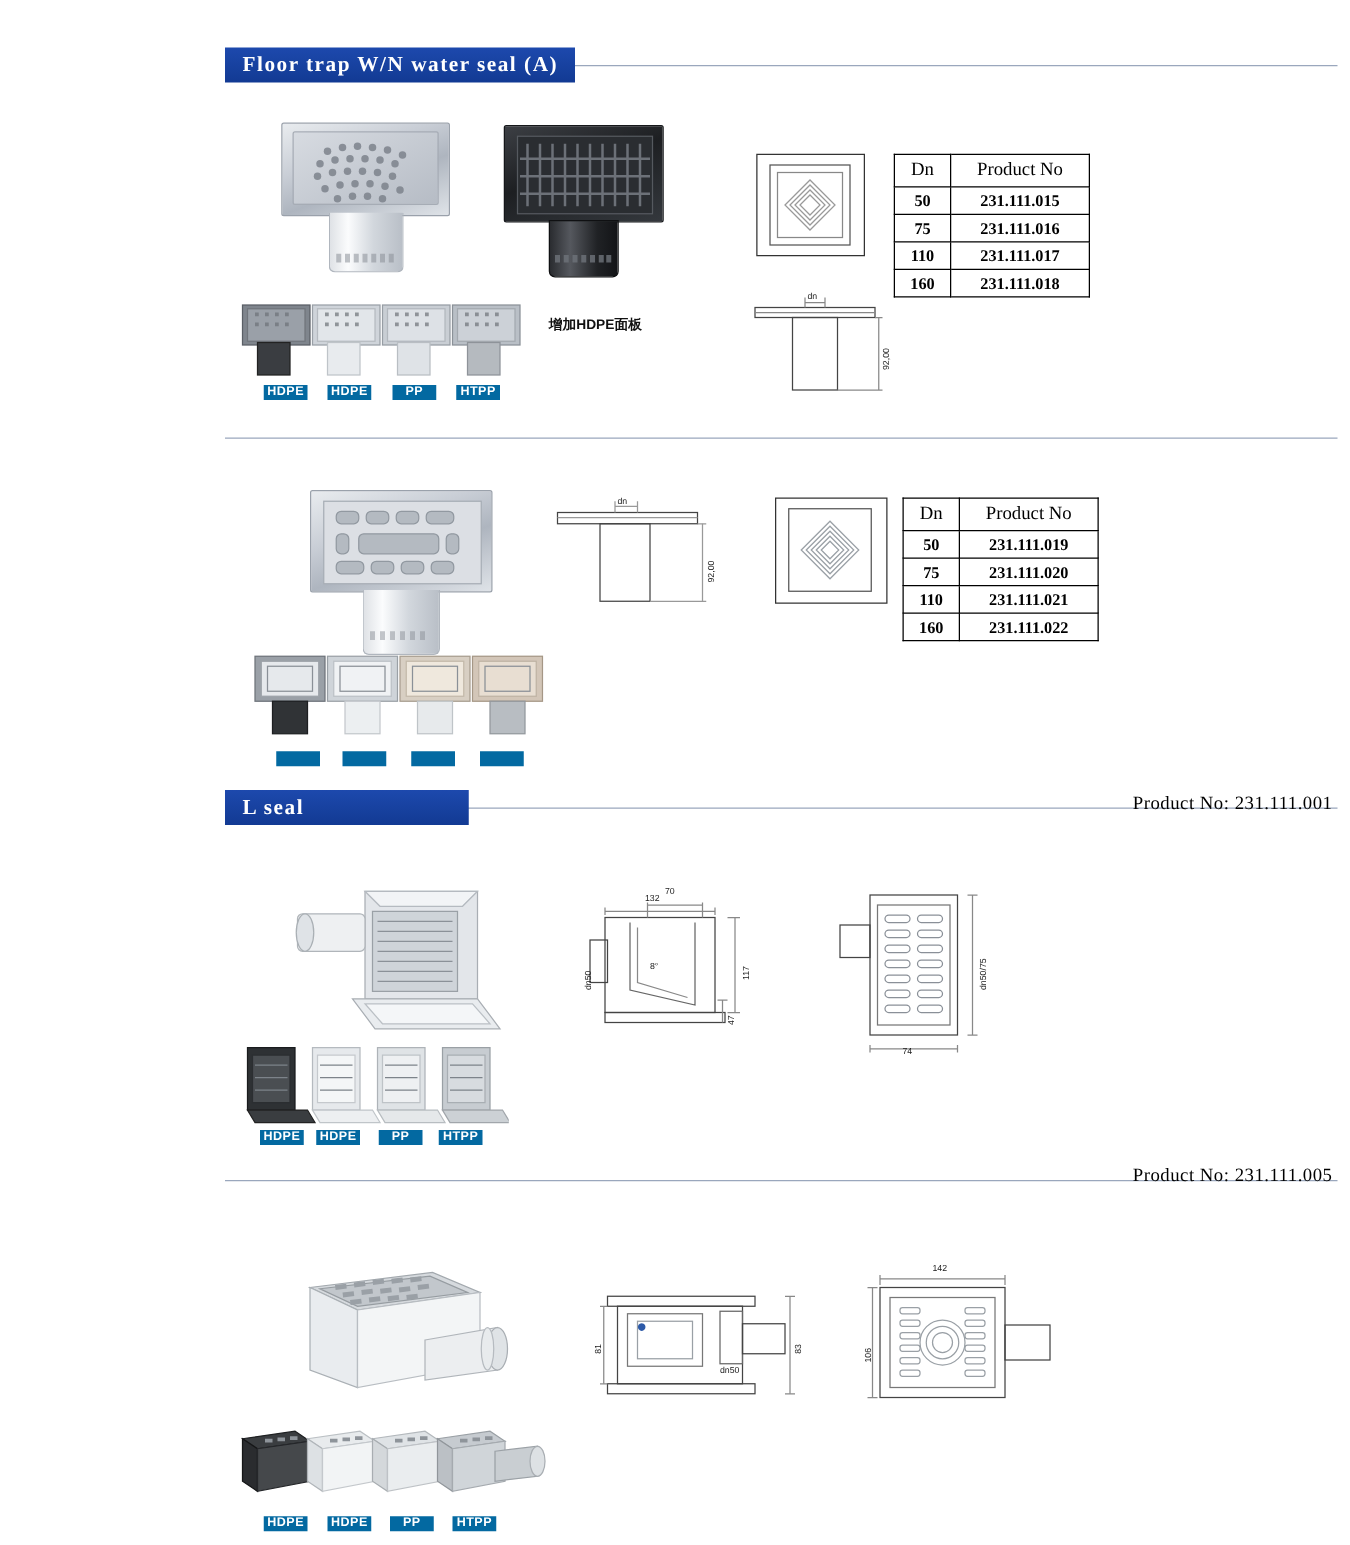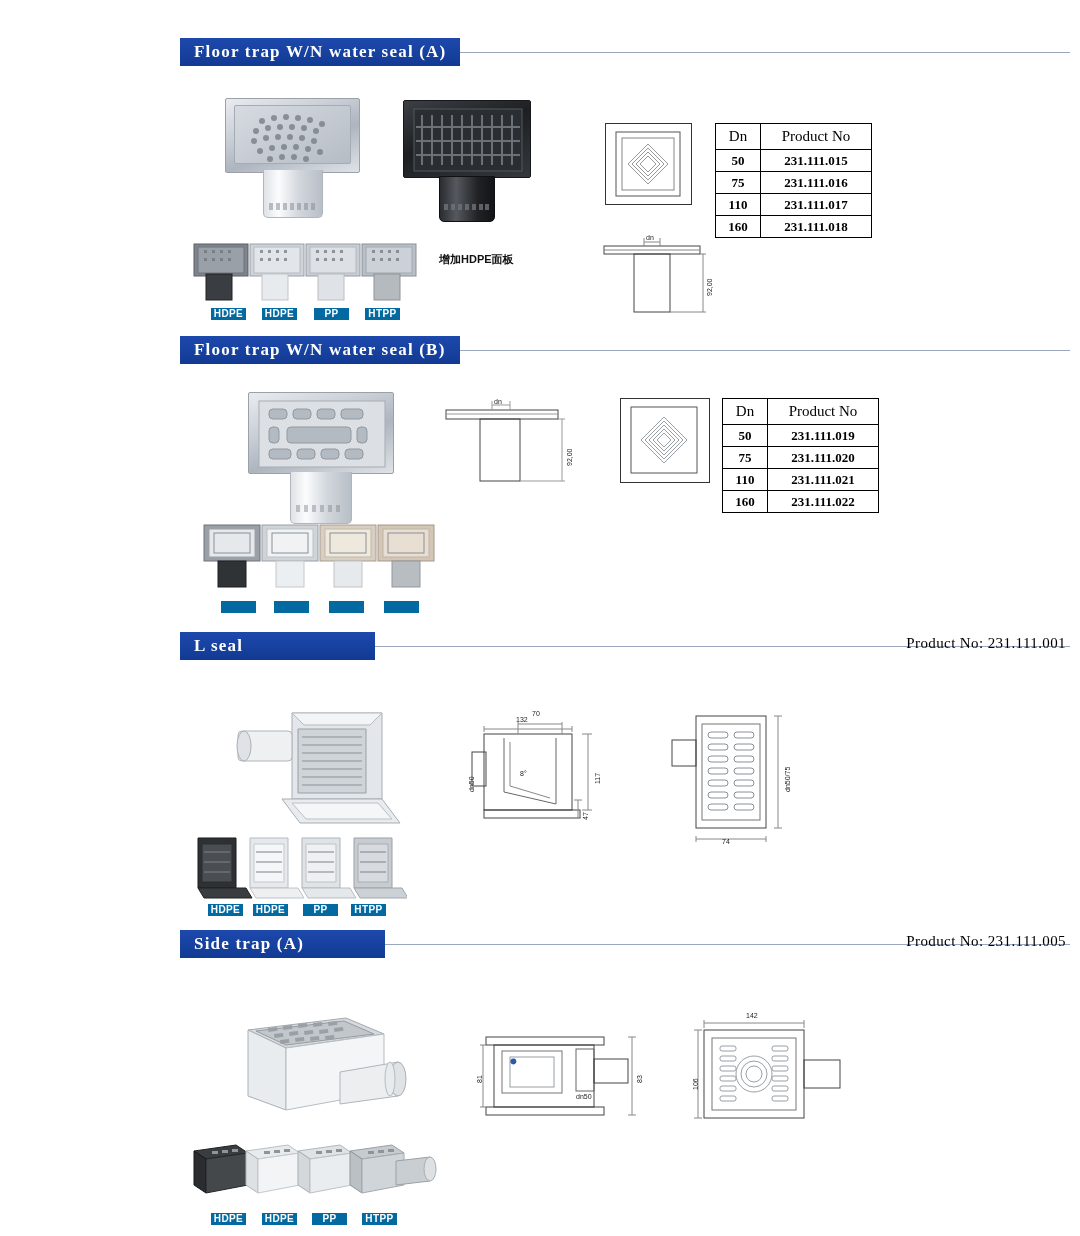--- a/index.html
+++ b/index.html
@@ -366,21 +366,20 @@
   <div class="tag" style="left:211px;top:270px;">HDPE</div>
   <div class="tag" style="left:262px;top:270px;">HDPE</div>
   <div class="tag" style="left:314px;top:270px;">PP</div>
   <div class="tag" style="left:365px;top:270px;">HTPP</div>
 </div>
 
 <div class="section" style="top:336px;height:295px;">
 
   <div class="hdr-row">
     <div class="hdr-rule"></div>
-    <div class="hdr-badge">Floor trap W/N water seal  (B)</div>
   </div>
 
   <div class="art" style="left:248px;top:56px;width:146px;height:155px;">
     <div class="grate" style="position:absolute;left:0;top:0;width:146px;height:82px;border-radius:2px;">
       <svg width="146" height="82" style="position:absolute;left:0;top:0;">
         <rect x="10" y="8" width="126" height="66" fill="#dcdfe4" stroke="#a7adb5"></rect>
         <g fill="#b4bac1" stroke="#9299a1">
           <rect x="20" y="16" width="18" height="10" rx="4"></rect>
           <rect x="44" y="16" width="18" height="10" rx="4"></rect>
           <rect x="68" y="16" width="18" height="10" rx="4"></rect>
@@ -635,21 +634,20 @@
   <div class="tag" style="left:208px;top:272px;">HDPE</div>
   <div class="tag" style="left:253px;top:272px;">HDPE</div>
   <div class="tag" style="left:303px;top:272px;">PP</div>
   <div class="tag" style="left:351px;top:272px;">HTPP</div>
 </div>
 
 <div class="section" style="top:930px;height:306px;">
 
   <div class="hdr-row">
     <div class="hdr-rule"></div>
-    <div class="hdr-badge" style="width:205px;">Side trap  (A)</div>
     <div class="hdr-prod">Product No: 231.111.005</div>
   </div>
 
   <div class="art" style="left:228px;top:70px;width:185px;height:145px;">
     <svg width="185" height="145">
 
       <polygon points="20,30 118,18 156,34 58,48" fill="#d6dade" stroke="#a3a9ae"></polygon>
       <polygon points="28,31 116,21 146,34 58,45" fill="#c2c7cc" stroke="#969ca1"></polygon>
       <g fill="#9aa0a6">
         <rect x="40" y="28" width="9" height="4" transform="rotate(-7 40 28)"></rect>

